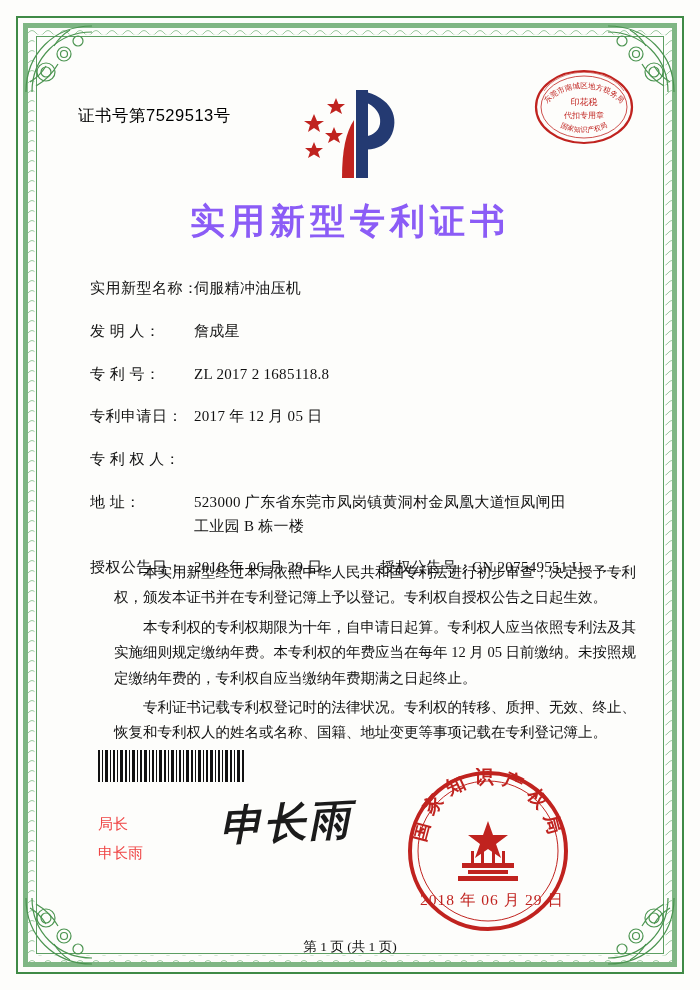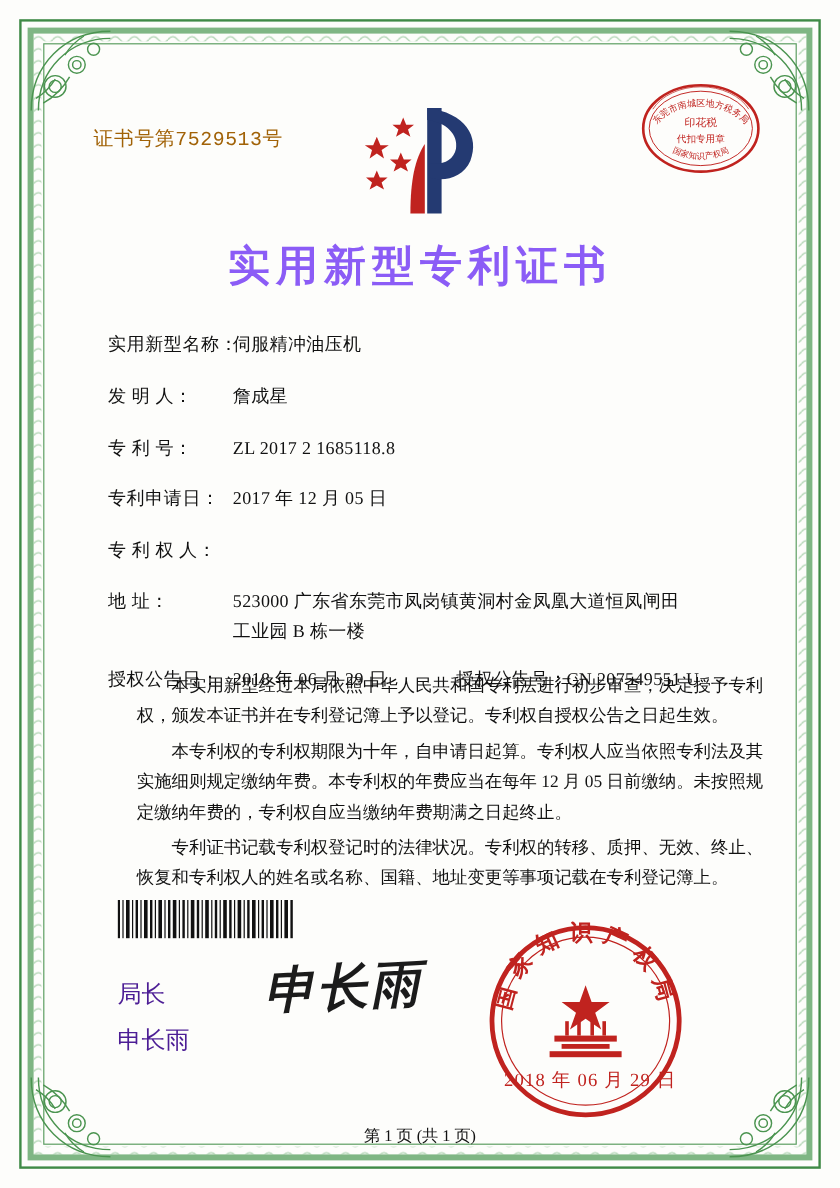--- a/index.html
+++ b/index.html
@@ -71,24 +71,24 @@
     position: absolute;
     left: 50px; top: 50px;
     width: 600px;
     height: 890px;
   }
 
   .cert-no {
     position: absolute;
     left: 28px;
     top: 55px;
-    font-family: Liberation Mono, monospace;
+    font-family: Liberation Sans, sans-serif;
     font-size: 16.5px;
     letter-spacing: 0.5px;
-    color: #a16207;
+    color: #000000;
   }
 
   
   .emblem {
     position: absolute;
     left: 246px;
     top: 30px;
     width: 120px;
     height: 110px;
   }
@@ -192,23 +192,23 @@
     width: 148px;
     height: 32px;
   }
 
   
   .sig-block {
     position: absolute;
     left: 48px;
     top: 760px;
     font-family: Liberation Serif, serif;
-    font-size: 20px;
+    font-size: 15px;
     line-height: 1.9;
-    color: #4c1d95;
+    color: #ef4444;
   }
   .sig-script {
     position: absolute;
     left: 170px;
     top: 745px;
     font-family: "Liberation Serif", serif;
     font-size: 42px;
     font-style: italic;
     font-weight: bold;
     color: #1b1b1b;

